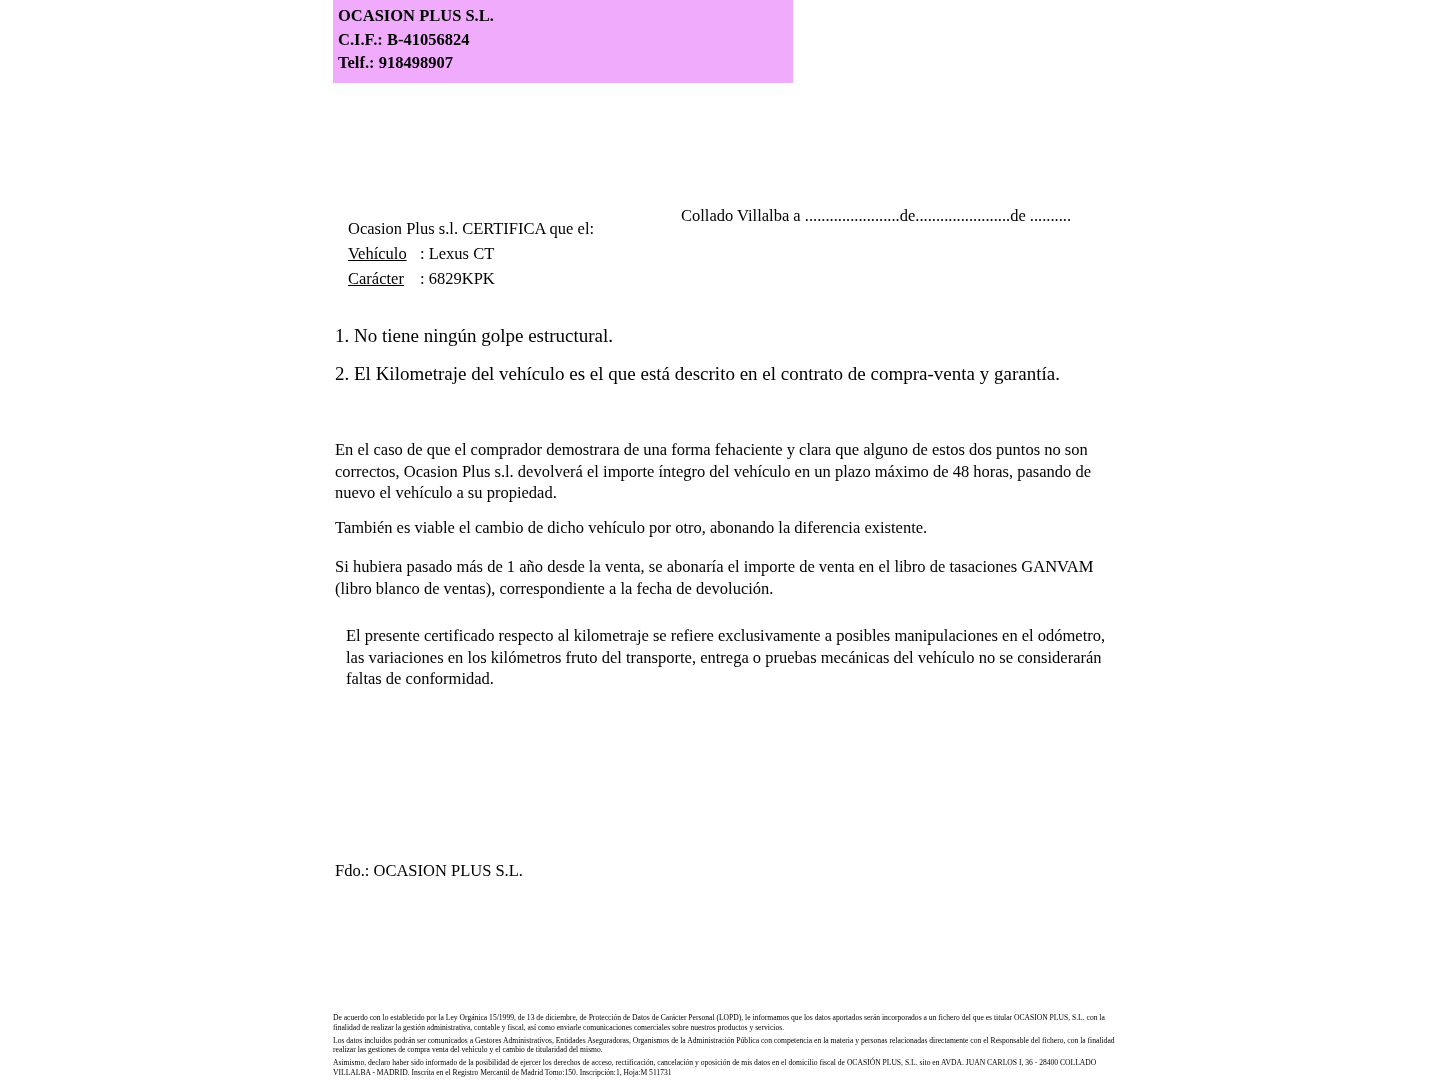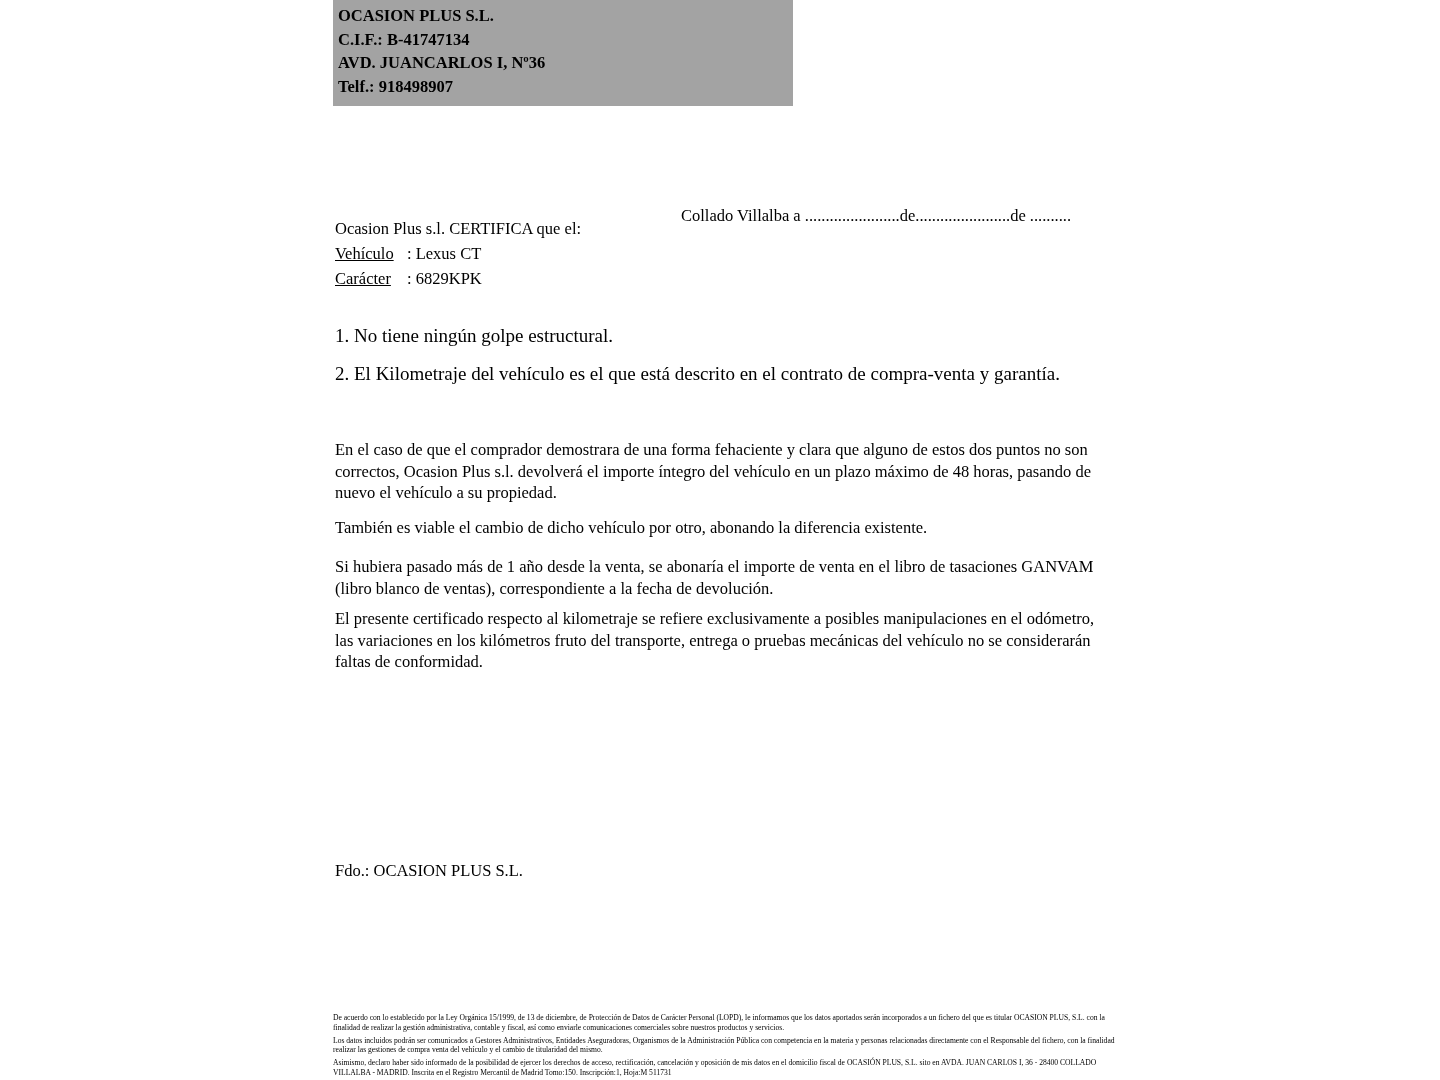--- a/index.html
+++ b/index.html
@@ -22,21 +22,21 @@
     width: 1440px;
     height: 1080px;
   }
 
   
   .company-box {
     position: absolute;
     left: 333px;
     top: 0px;
     width: 460px;
-    background: #a3a3a3;
+    background: #f0abfc;
     padding: 4px 0 8px 0;
     box-sizing: border-box;
   }
   .company-box .line {
     font-weight: bold;
     font-size: 16.5px;
     line-height: 23.5px;
     padding-left: 5px;
     white-space: nowrap;
   }
@@ -47,21 +47,21 @@
     left: 681px;
     top: 170px;
     font-size: 16.5px;
     white-space: nowrap;
     margin-top: 36px;
   }
 
   
   .certifica {
     position: absolute;
-    left: 335px;
+    left: 348px;
     top: 216px;
     font-size: 16.5px;
   }
   .certifica .row {
     line-height: 25px;
     white-space: nowrap;
   }
   .field-label {
     text-decoration: underline;
     display: inline-block;
@@ -82,21 +82,21 @@
   .para {
     position: absolute;
     left: 335px;
     font-size: 16.5px;
     line-height: 21.5px;
     width: 775px;
   }
   .para-1 { top: 439px; }
   .para-2 { top: 517px; }
   .para-3 { top: 556px; }
-  .para-4 { top: 608px; }
+  .para-4 { top: 625px; margin-left: 11px; }
 
   
   .signature {
     position: absolute;
     left: 335px;
     top: 846px;
     font-size: 16.5px;
     white-space: nowrap;
     margin-top: 15px;
   }
@@ -116,22 +116,21 @@
   }
   .legal p:last-child { margin-bottom: 0; }
 </style>
 </head>
 <body>
 
 <div class="page">
 
   <div class="company-box">
     <div class="line">OCASION PLUS S.L.</div>
-    <div class="line">C.I.F.: B-41747134</div>
-    <div class="line">AVD. JUANCARLOS I, Nº36</div>
+    <div class="line">C.I.F.: B-41056824</div>
     <div class="line">Telf.: 918498907</div>
   </div>
 
   <div class="date-line">Collado Villalba a .......................de.......................de ..........</div>
 
   <div class="certifica">
     <div class="row">Ocasion Plus s.l. CERTIFICA que el:</div>
     <div class="row">
       <span class="field-label">Vehículo</span><span>: Lexus CT</span>
     </div>

